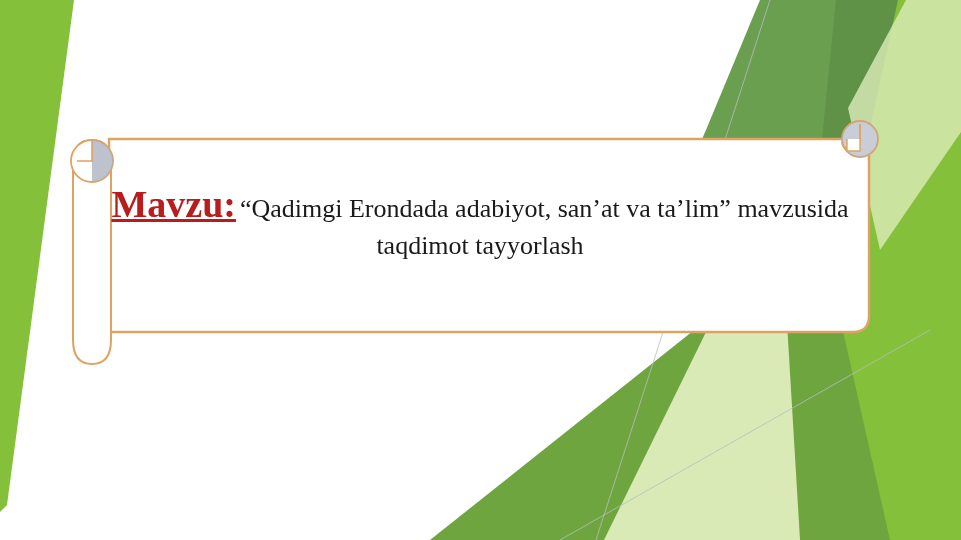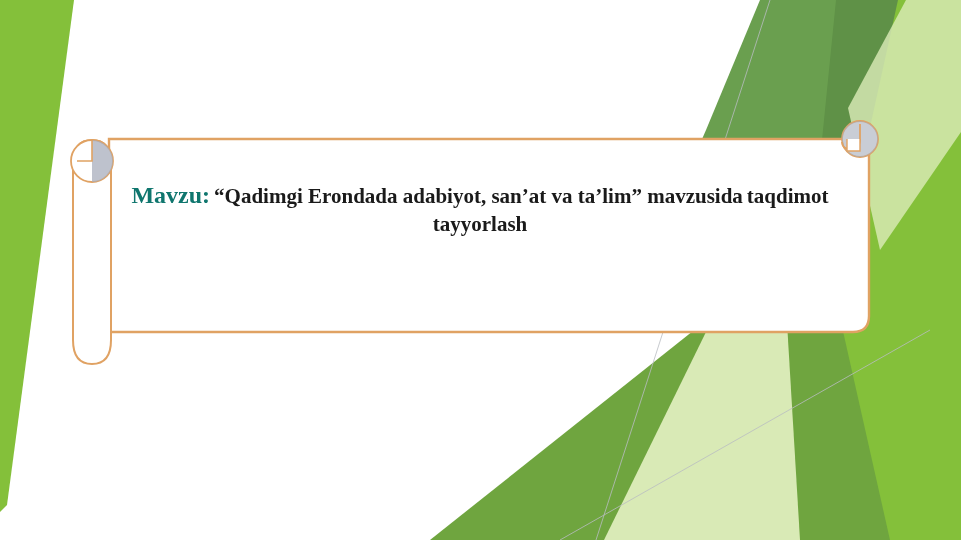--- a/index.html
+++ b/index.html
@@ -51,30 +51,31 @@
     display: flex;
     align-items: flex-start;
     justify-content: center;
   }
   .title-block {
     text-align: center;
     line-height: 1.30;
     width: 100%;
   }
   .title-lead {
-    color: #0f766e;
+    color: #b91c1c;
     font-weight: bold;
-    font-size: 24px;
+    font-size: 38px;
     font-family: "Liberation Serif", serif;
     letter-spacing: 0px;
+    text-decoration: underline;
   }
   .title-main {
     color: #1a1a1a;
-    font-weight: bold;
-    font-size: 21px;
+    font-weight: normal;
+    font-size: 26px;
     font-family: "Liberation Serif", serif;
   }
 </style>
 </head>
 <body>
 
 <div class="slide">
 
   <svg class="bg-svg" viewBox="0 0 961 540" preserveAspectRatio="none">
 

